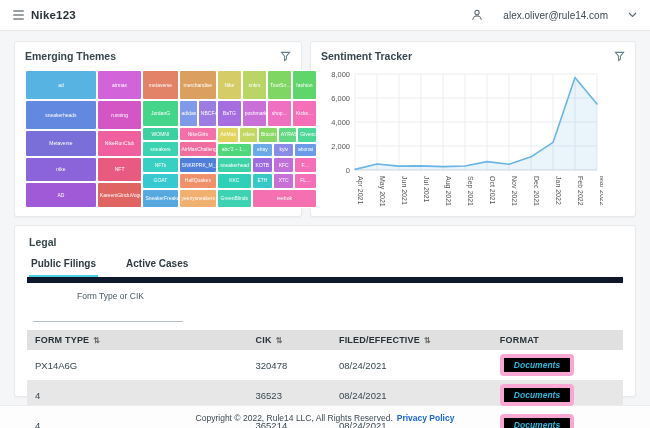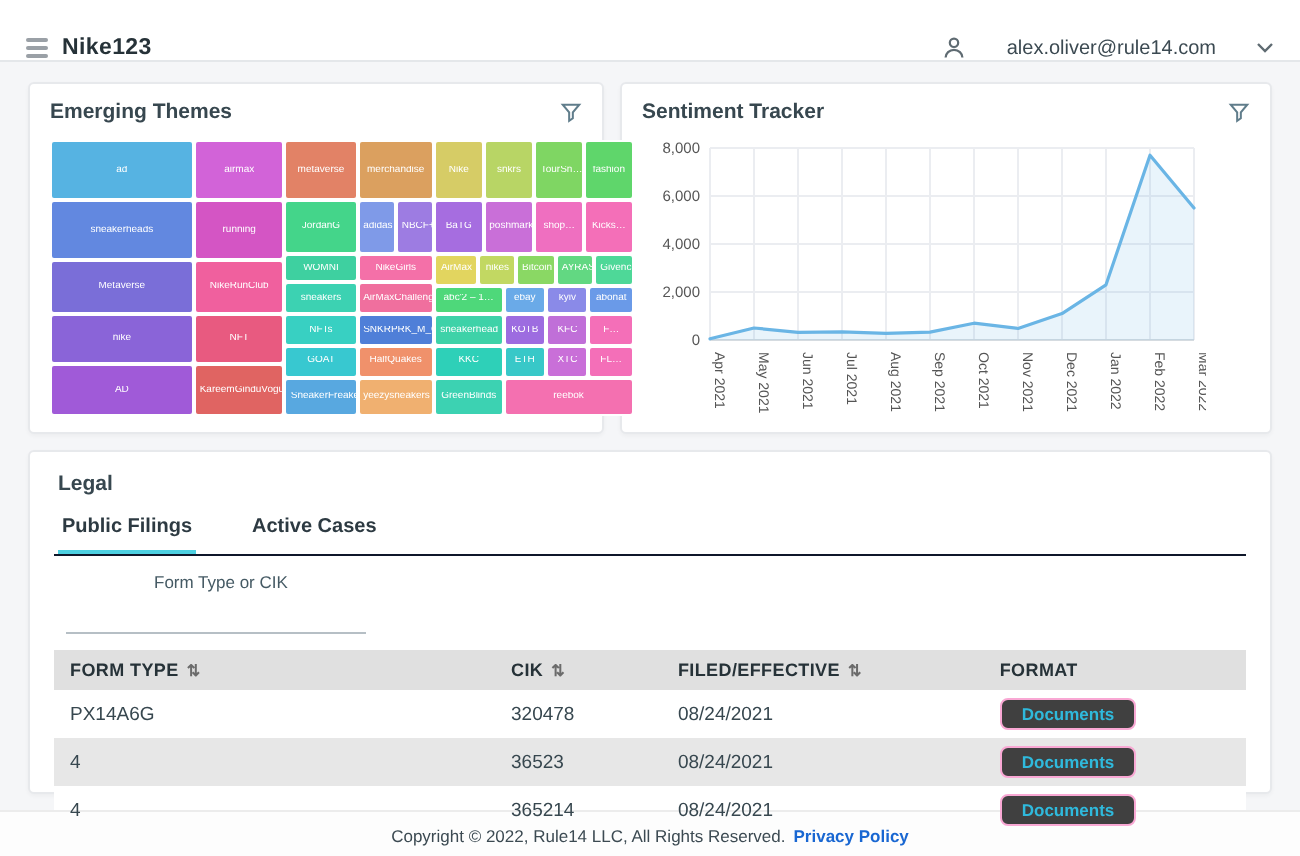--- a/index.html
+++ b/index.html
@@ -4,21 +4,21 @@
 <style>
   * { box-sizing: border-box; margin: 0; padding: 0; }
   html,body { width:650px; height:428px; }
   body {
     font-family: "Liberation Sans", sans-serif;
     background:#f5f6f8; color:#37474f; overflow:hidden;
   }
   
   header.topbar {
     height:31px; background:#fff; border-bottom:1px solid #e4e7ea;
-    display:flex; align-items:flex-end; justify-content:space-between; padding:0 13px;
+    display:flex; align-items:center; justify-content:space-between; padding:0 13px;
   }
   .brand-wrap { display:flex; align-items:center; gap:7px; }
   .menu-icon { display:inline-flex; flex-direction:column; gap:2px; cursor:pointer; }
   .menu-icon i { width:11px; height:2px; background:#9aa0a6; border-radius:1px; }
   .brand { font-size:11.5px; font-weight:bold; color:#263238; letter-spacing:.2px; }
   .user-wrap { display:flex; align-items:center; gap:20px; cursor:pointer; }
   .user-wrap svg { display:block; }
   .user-email { font-size:10px; color:#3c4a52; }
   
   main { padding:10px 14px 0 14px; }
@@ -43,21 +43,21 @@
   }
   .tile span {
     font-size:5px; color:#fff; line-height:1; white-space:nowrap;
     overflow:hidden; max-width:100%; padding:0 2px;
   }
   
   #chart { display:block; margin:0 10px; }
   
   .legal-card { margin-top:8px; height:172px; padding:8px 12px 0 12px; }
   .legal-title { font-size:10.5px; font-weight:600; color:#37474f; padding:2px 0 6px 2px; }
-  .tabs { display:flex; gap:26px; border-bottom:1px solid #0f172a; padding-left:2px; }
+  .tabs { display:flex; gap:26px; border-bottom:6px solid #0f172a; padding-left:2px; }
   .tab {
     background:none; border:none; font-family:inherit; font-size:10px; font-weight:600;
     color:#2d3a42; padding:4px 2px 6px 2px; cursor:pointer; border-bottom:2px solid transparent;
   }
   .tab.active { border-bottom:2px solid #4dd0e1; }
   .search-block { padding:8px 0 6px 6px; }
   .search-label { display:block; font-size:8.5px; color:#455a64; margin-bottom:3px;margin-left:44px; }
   .search-input {
     width:150px; border:none; border-bottom:1px solid #b6bfc5; background:transparent;
     font-family:inherit; font-size:10px; height:14px; outline:none;
@@ -66,22 +66,22 @@
   table.filings th {
     background:#e0e0e0; text-align:left; font-size:9px; color:#263238;
     padding:5px 8px; font-weight:bold; letter-spacing:.2px; cursor:pointer; white-space:nowrap;
   }
   table.filings th .sort { color:#6b6b6b; font-size:8px; margin-left:4px; }
   table.filings td { font-size:9.5px; color:#37474f; padding:4px 8px; }
   table.filings tr.stripe td { background:#e7e7e7; }
   table.filings tr td { background:#fff; }
   .col-form { width:37%; } .col-cik { width:14%; } .col-filed { width:27%; } .col-format { width:22%; }
   .doc-btn {
-    background:#404040; border:1px solid #f9a8d4; color:#2fb9dc; border-radius:4px;
-    font-family:inherit; font-size:8.5px; font-weight:600; padding:2px 10px; cursor:pointer;
+    background:#000000; border:4px solid #f9a8d4; color:#2fb9dc; border-radius:4px;
+    font-family:inherit; font-size:8.5px; font-weight:600; padding:2px 10px; cursor:pointer;font-style:italic;
   }
   
   footer {
     height:25px; margin-top:8px; background:#fdfdfd; border-top:1px solid #ececec;
     display:flex; align-items:center; justify-content:center; gap:4px; font-size:8.5px; color:#3c4a52;
   }
   footer a { color:#1967d2; text-decoration:none; font-weight:600; cursor:pointer; }
 </style>
 </head>
 <body>

